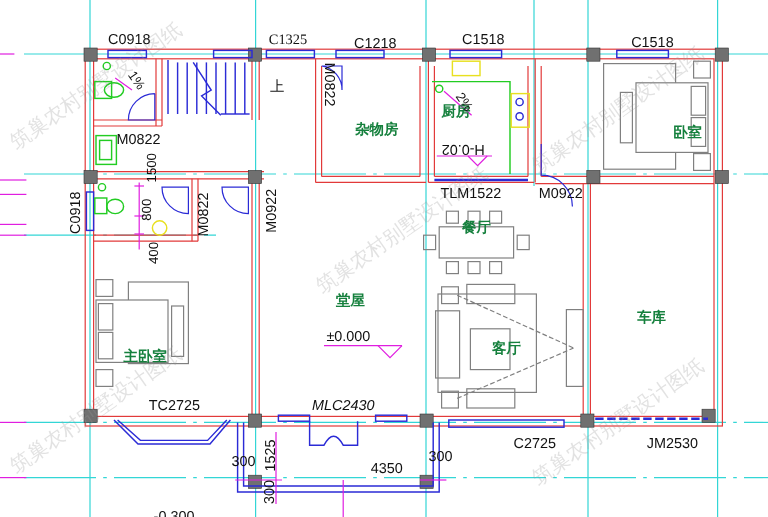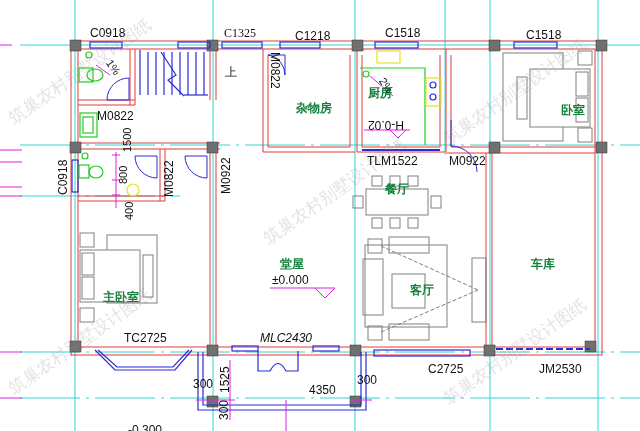--- a/index.html
+++ b/index.html
@@ -241,21 +241,21 @@
 <div class="lbl" style="left:449px;top:155px;">M0922</div>
 <div class="lbl" style="left:367px;top:155px;">TLM1522</div>
 <div class="lbl" style="left:260px;top:332px;font-style:italic;">MLC2430</div>
 <div class="lbl" style="left:539px;top:363px;">JM2530</div>
 
 
 <div class="room" style="left:296px;top:103px;">杂物房</div>
 <div class="room" style="left:368px;top:88px;">厨房</div>
 <div class="room" style="left:561px;top:105px;">卧室</div>
 <div class="room" style="left:385px;top:184px;text-align:center;">餐厅</div>
-<div class="room" style="left:280px;top:259px;">堂屋</div>
+<div class="room" style="left:280px;top:245px;">堂屋</div>
 <div class="room" style="left:397px;top:285px;margin-left:13px;">客厅</div>
 <div class="room" style="left:531px;top:259px;">车库</div>
 <div class="room" style="left:103px;top:292px;">主卧室</div>
 
 
 <div class="lbl" style="left:272px;top:274px;">±0.000</div>
 <div class="lbl" style="left:368px;top:119px;transform:rotate(180deg);">H-0.02</div>
 <div class="lbl" style="left:128px;top:424px;">-0.300</div>
 <div class="lbl" style="left:105px;top:62px;transform:rotate(55deg);font-size:11px;">1%</div>
 <div class="lbl" style="left:378px;top:80px;transform:rotate(55deg);font-size:11px;">2%</div>

